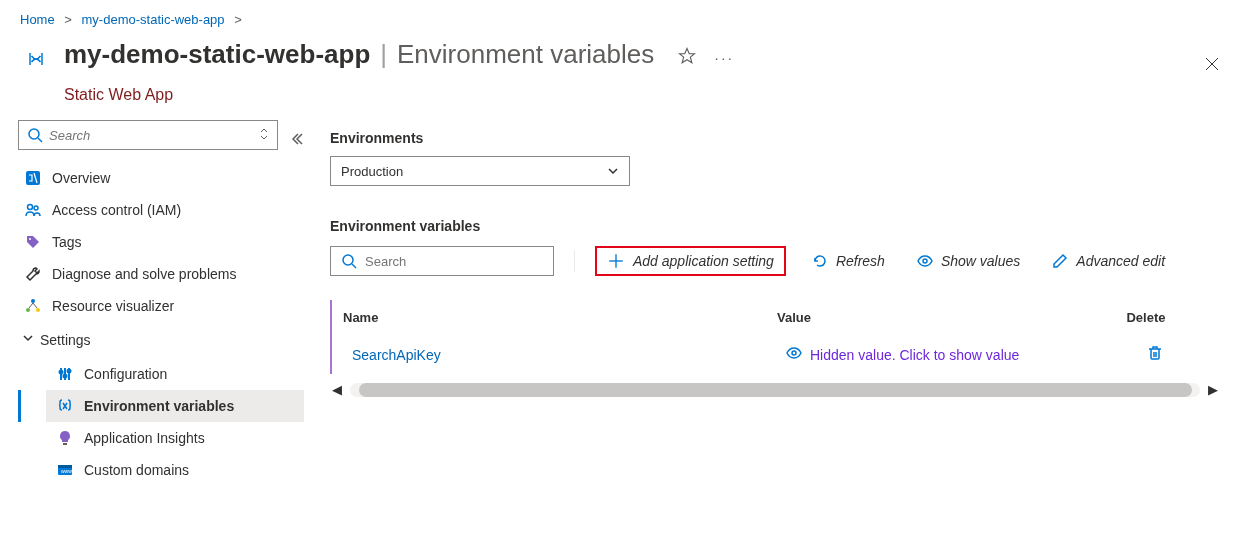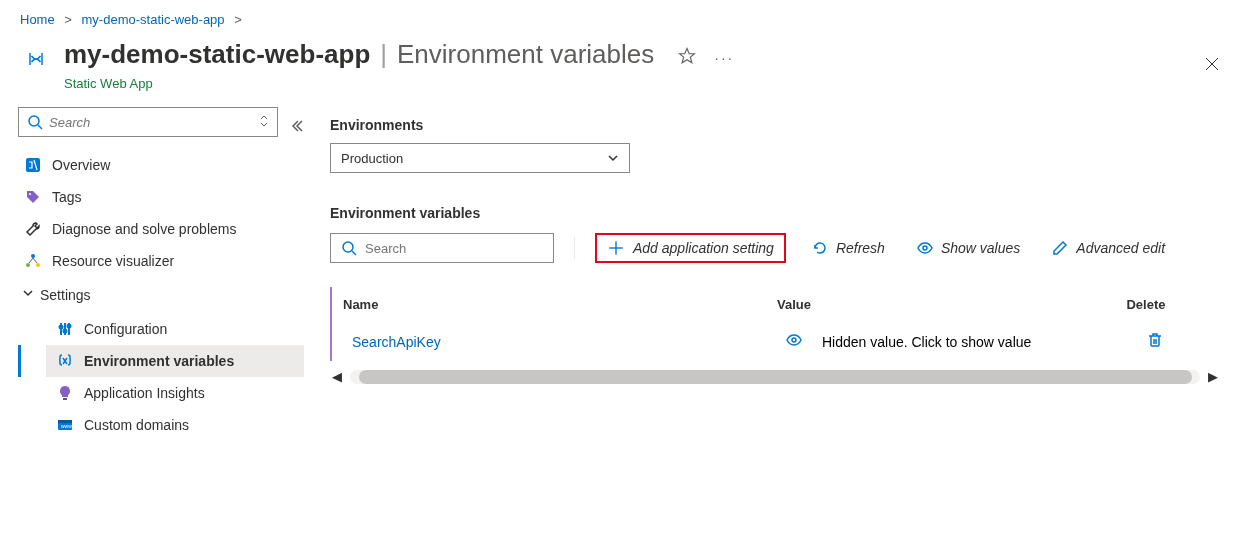--- a/index.html
+++ b/index.html
@@ -36,21 +36,21 @@
   }
   .title-line {
     font-size: 26px;
     font-weight: 600;
     display: flex;
     align-items: center;
     gap: 6px;
   }
   .title-line .divider { color: #a19f9d; font-weight: 300; margin: 0 4px;}
   .title-line .title-suffix { font-weight: 400; color: #605e5c; }
-  .sub-title { font-size: 13px; color: #15803d; margin-top: 6px; }
+  .sub-title { font-size: 16px; color: #7f1d1d; margin-top: 16px; }
   .header-actions {
     display: flex; align-items: center; gap: 18px; margin-left: 24px; margin-top:8px;
   }
   .star-icon, .dots-icon { color: #605e5c; }
   .close-x {
     position: absolute;
     right: 20px; top: 56px;
     font-size: 16px; color: #323130;
     cursor: pointer;
   }
@@ -156,21 +156,21 @@
   }
   .thead, .trow {
     display:grid;
     grid-template-columns: 430px 320px 90px;
     align-items:center;
     padding: 10px 20px;
     gap: 4px;
   }
   .thead { font-weight:600; font-size:13px; color:#323130;padding-left:11px;}
   .trow .name-cell a { color:#0067b8; text-decoration:none; }
-  .value-cell { display:flex; align-items:center; gap:20px; color:#000000;}
+  .value-cell { display:flex; align-items:center; gap:8px; color:#6d28d9;}
   .value-cell .eye { color:#0078d4; }
   .delete-cell { display:flex; justify-content:center;}
   .delete-cell .trash { color:#0078d4; cursor:pointer;}
 
   
   .hscroll {
     display:flex; align-items:center; gap:6px;
     margin-top:8px;
     padding: 0 0px;
   }
@@ -256,20 +256,31 @@
     <div class="nav">
       <div class="nav-item">
         <span class="nav-icon">
             <svg class="ico16" viewBox="0 0 16 16">
               <rect x="1" y="1" width="14" height="14" rx="2" fill="#0078d4"></rect>
               <polyline points="4,5 7,5 7,11 4,11" stroke="#fff" stroke-width="1.2" fill="none"></polyline>
               <line x1="9" y1="3" x2="12" y2="13" stroke="#fff" stroke-width="1.2"></line>
             </svg>
           </span>
         <span>Overview</span>
+      </div>
+      <div class="nav-item">
+        <span class="nav-icon">
+            <svg class="ico16" viewBox="0 0 16 16" fill="none" stroke="#0078d4" stroke-width="1.5">
+              <circle cx="5" cy="5" r="2.5"></circle>
+              <circle cx="11" cy="6" r="2"></circle>
+              <path d="M1 14c0-3 2-4 4-4s4 1 4 4"></path>
+              <path d="M9 14c0-2 1.5-3 3-3s3 1 3 3"></path>
+            </svg>
+          </span>
+        <span>Access control (IAM)</span>
       </div>
       <div class="nav-item">
         <span class="nav-icon">
             <svg class="ico16" viewBox="0 0 16 16">
               <path d="M2 2 L8 2 L14 8 L8 14 L2 8 Z" fill="#8661c5"></path>
               <circle cx="5" cy="5" r="1" fill="#fff"></circle>
             </svg>
           </span>
         <span>Tags</span>
       </div>

